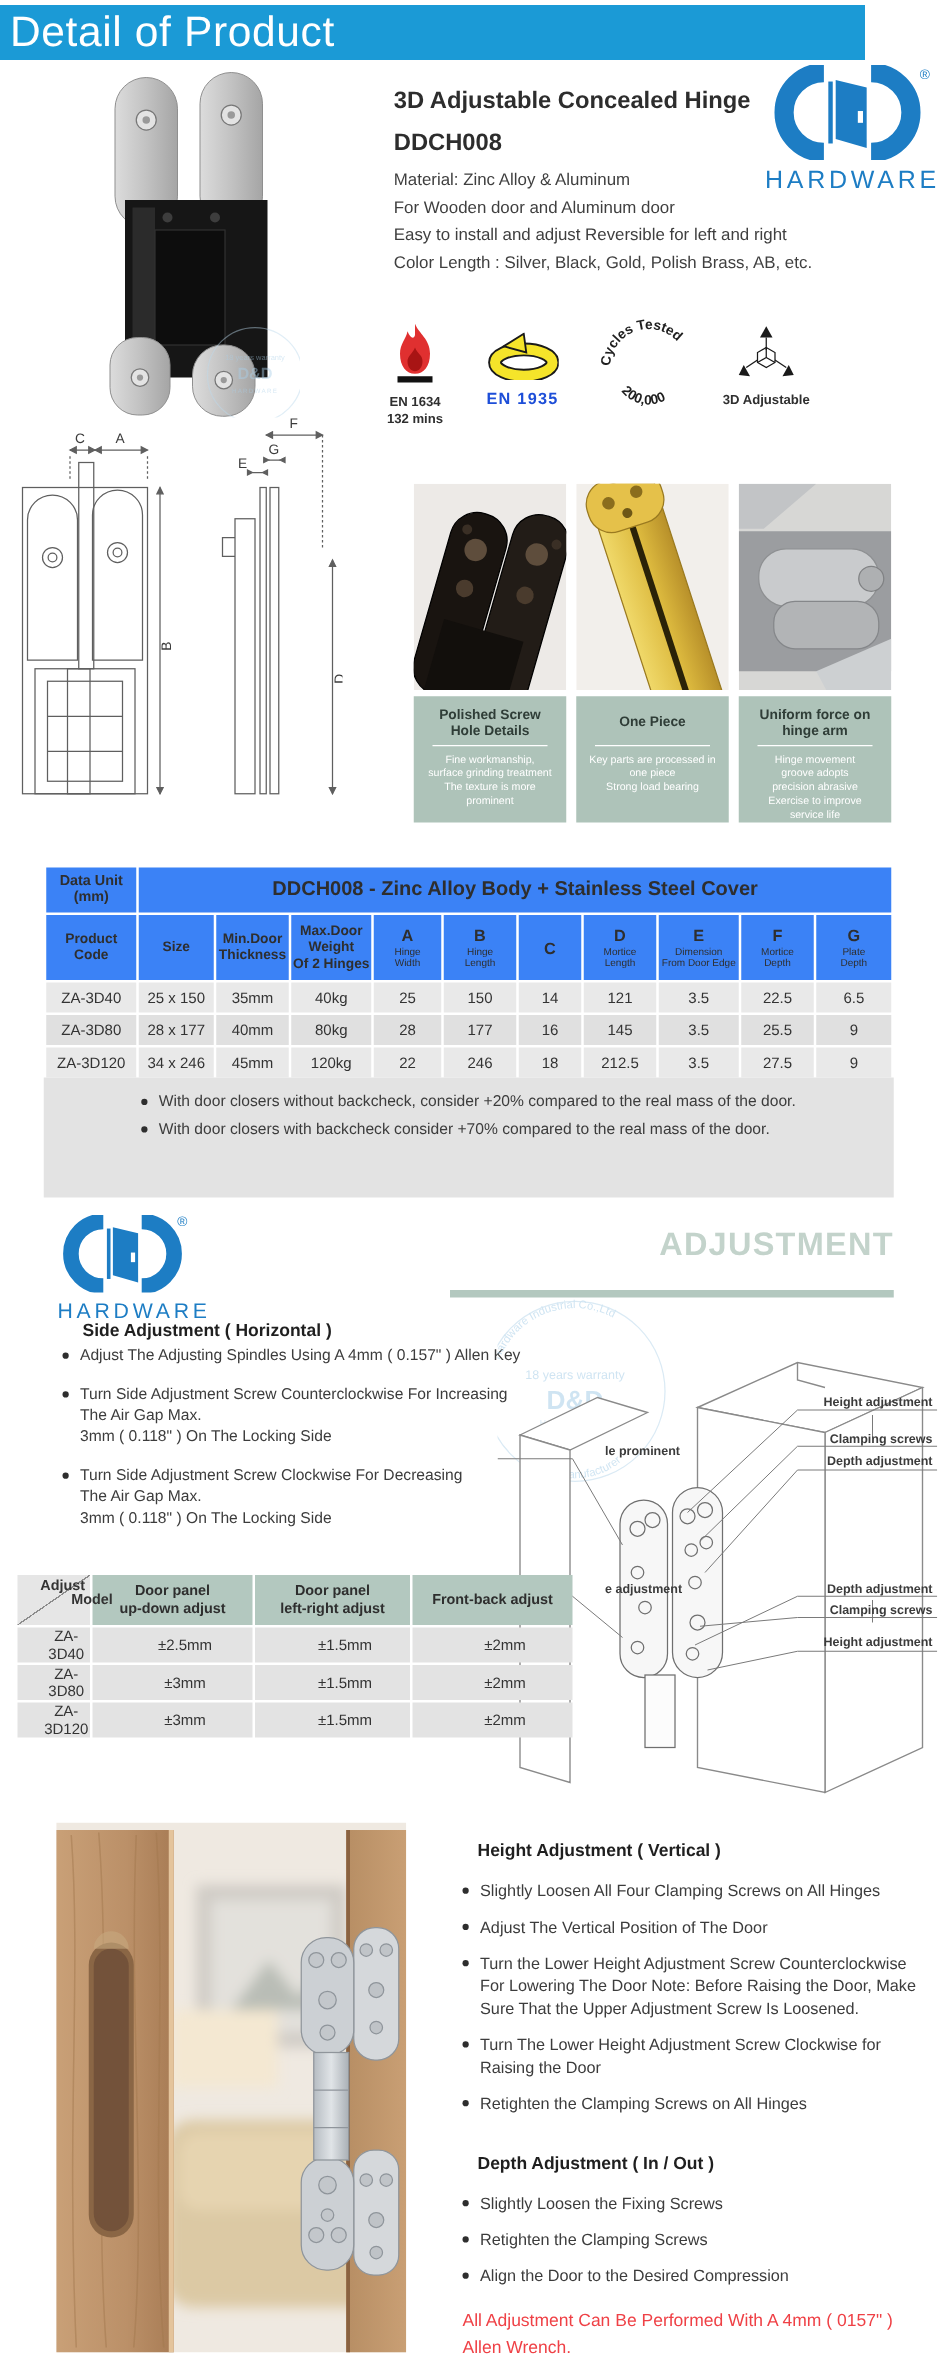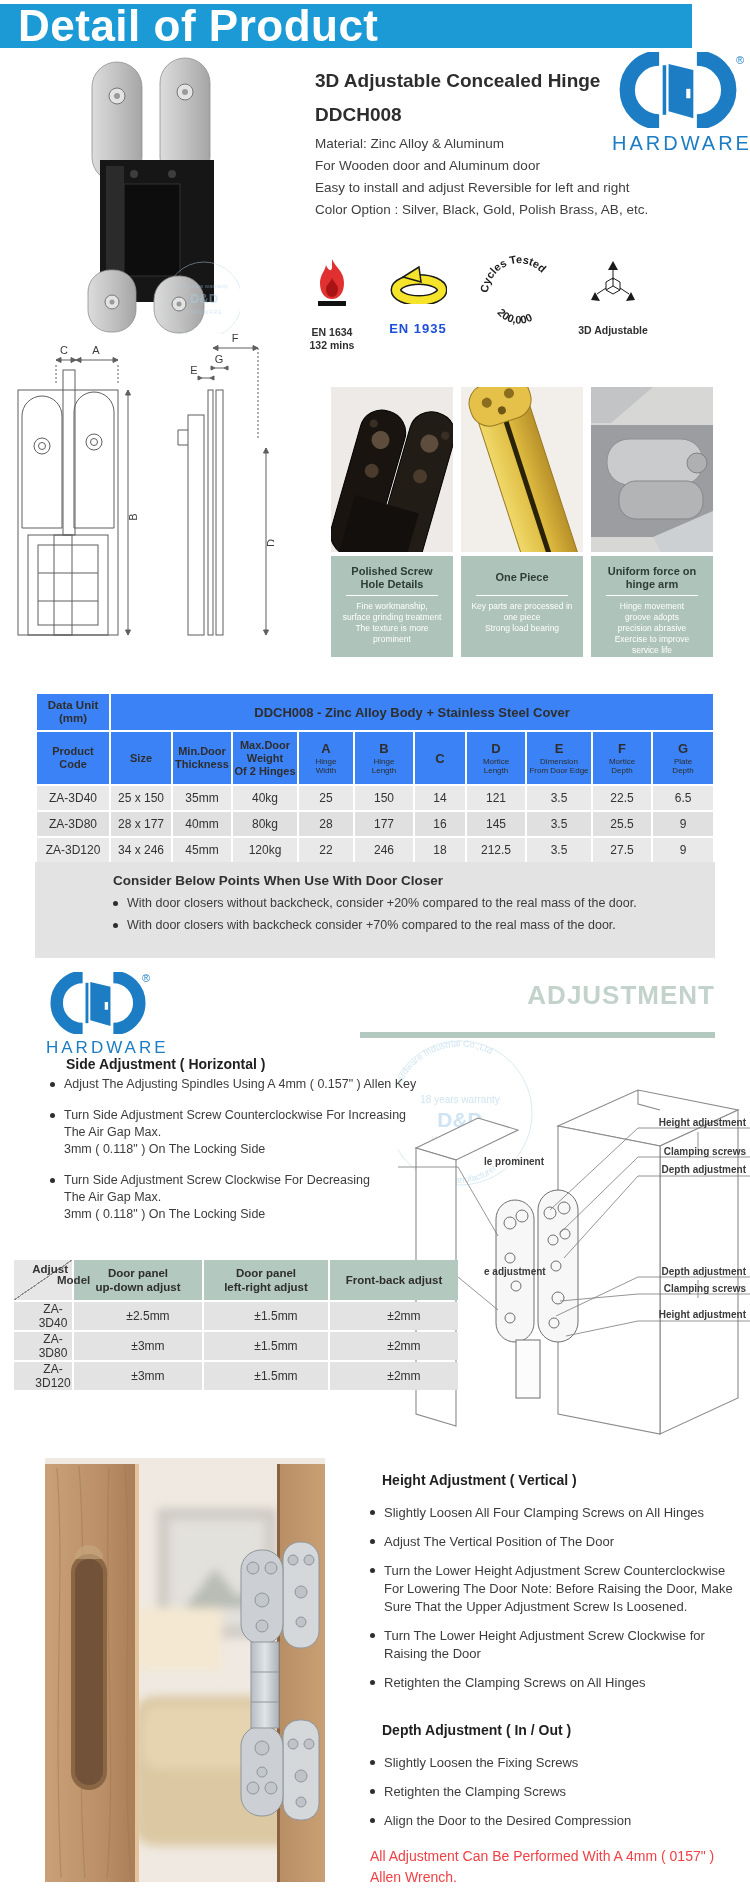--- a/index.html
+++ b/index.html
@@ -3,50 +3,50 @@
 <meta charset="utf-8">
 <style>
   html,body{margin:0;padding:0;background:#fff;}
   #page{position:relative;width:750px;height:1897px;background:#fff;overflow:hidden;
         font-family:"Liberation Sans", sans-serif;color:#3c3c3c;}
   .abs{position:absolute;}
   .pre{white-space:pre-line;}
 
   
   .header-bar{left:0;top:4px;width:692px;height:44px;background:#1b9ad6;}
-  .header-bar .t{color:#fff;font-weight:bold;font-size:44px;line-height:44px;padding-left:18px;letter-spacing:.5px;}
+  .header-bar .t{color:#fff;font-weight:normal;font-size:34px;line-height:44px;padding-left:8px;letter-spacing:.5px;}
 
   
   .p-title{left:315px;top:70px;width:345px;font-size:19px;font-weight:bold;color:#2d2d2d;}
   .p-model{left:315px;top:104px;width:345px;font-size:19px;font-weight:bold;color:#2d2d2d;}
   .p-details{left:315px;top:133px;width:350px;font-size:13.5px;color:#3f3f3f;line-height:22px;}
 
   
   .logo-word{color:#1d7dc4;letter-spacing:3px;font-weight:400;}
   .reg{color:#1d7dc4;font-size:11px;}
 
   
   .cert{text-align:center;}
-  .cert-label{font-size:10.5px;font-weight:bold;color:#2f2f2f;white-space:pre-line;line-height:13px;margin-top:14px;}
+  .cert-label{font-size:10.5px;font-weight:bold;color:#2f2f2f;white-space:pre-line;line-height:13px;margin-top:3px;}
   .cert-label.light{font-size:13px;font-weight:600;color:#1d4ed8;letter-spacing:1px;}
 
   
   .panel{position:absolute;top:387px;width:122px;}
   .panel .cap{background:#aec3b9;height:101px;box-sizing:border-box;padding:8px 5px 0;text-align:center;}
   .cap .t{font-size:11px;font-weight:bold;color:#2f3d37;line-height:13px;min-height:27px;
           display:flex;align-items:center;justify-content:center;white-space:pre-line;}
   .cap .sep{border:none;border-top:1px solid #fff;margin:4px 10px 5px;}
   .cap .d{font-size:8.5px;line-height:11px;color:#fff;white-space:pre-line;}
 
   
   table{border-collapse:separate;border-spacing:2px;table-layout:fixed;}
   .spec{width:680px;}
   .spec th,.spec td{text-align:center;vertical-align:middle;padding:0;overflow:hidden;}
   .spec .hd{background:#3b82f6;color:#2e2e2e;}
-  .spec .title-cell{font-size:13px;font-weight:bold;}
+  .spec .title-cell{font-size:16px;font-weight:bold;}
   .spec .unit{font-size:11.5px;font-weight:bold;line-height:13px;}
   .spec .cmain{font-size:11px;font-weight:600;line-height:13px;display:block;}
   .spec th.letter .cmain{font-size:13px;font-weight:bold;}
   .spec .csub{font-size:8px;line-height:9px;font-weight:400;display:block;margin-top:2px;}
   .spec td{font-size:12px;color:#333;background:#e9e9e9;height:24px;}
   .spec tr.alt td{background:#e0e0e0;}
   .spec tr.rt{height:36px;} .spec tr.rh{height:52px;}
 
   
   .closer-box{left:35px;top:862px;width:680px;height:96px;background:#e3e3e3;box-sizing:border-box;
@@ -126,21 +126,21 @@
       <text x="132" y="232" text-anchor="middle" font-size="6" fill="#a9cfe8">18 years warranty</text>
     </g>
   </svg>
 
   <div class="abs p-title">3D Adjustable Concealed Hinge</div>
   <div class="abs p-model">DDCH008</div>
   <div class="abs p-details">
     <div>Material: Zinc Alloy &amp; Aluminum</div>
     <div>For Wooden door and Aluminum door</div>
     <div>Easy to install and adjust Reversible for left and right</div>
-    <div>Color Option : Silver, Black, Gold, Polish Brass, AB, etc.</div>
+    <div>Color Length : Silver, Black, Gold, Polish Brass, AB, etc.</div>
   </div>
 
   <div class="abs" style="left:612px;top:52px;width:132px;text-align:center">
     <span class="reg abs" style="right:0;top:2px">®</span>
     <svg width="118" height="76" viewBox="0 0 100 64">
       <path d="M34,5 A27,27 0 0 0 34,59" stroke="#1d7dc4" stroke-width="13" fill="none"></path>
       <path d="M66,5 A27,27 0 0 1 66,59" stroke="#1d7dc4" stroke-width="13" fill="none"></path>
       <rect x="37" y="11" width="3" height="42" fill="#1d7dc4"></rect>
       <polygon points="42,10 63,15 63,56 42,50" fill="#1d7dc4"></polygon>
       <rect x="57" y="31" width="3.5" height="8" fill="#fff"></rect>
@@ -426,21 +426,20 @@
       <td>18</td>
           <td>212.5</td>
           <td>3.5</td>
       <td>27.5</td>
           <td>9</td>
     </tr>
   </tbody>
     </table>
 
   <div class="abs closer-box">
-    <div class="ct">Consider Below Points When Use With Door Closer</div>
     <div class="bullet">
         <span class="bt">With door closers without backcheck, consider +20% compared to the real mass of the door.</span>
       </div>
     <div class="bullet">
         <span class="bt">With door closers with backcheck consider +70% compared to the real mass of the door.</span>
       </div>
   </div>
 
   <div class="abs" style="left:46px;top:972px;width:104px;text-align:center">
     <span class="reg abs" style="right:0;top:0">®</span>

